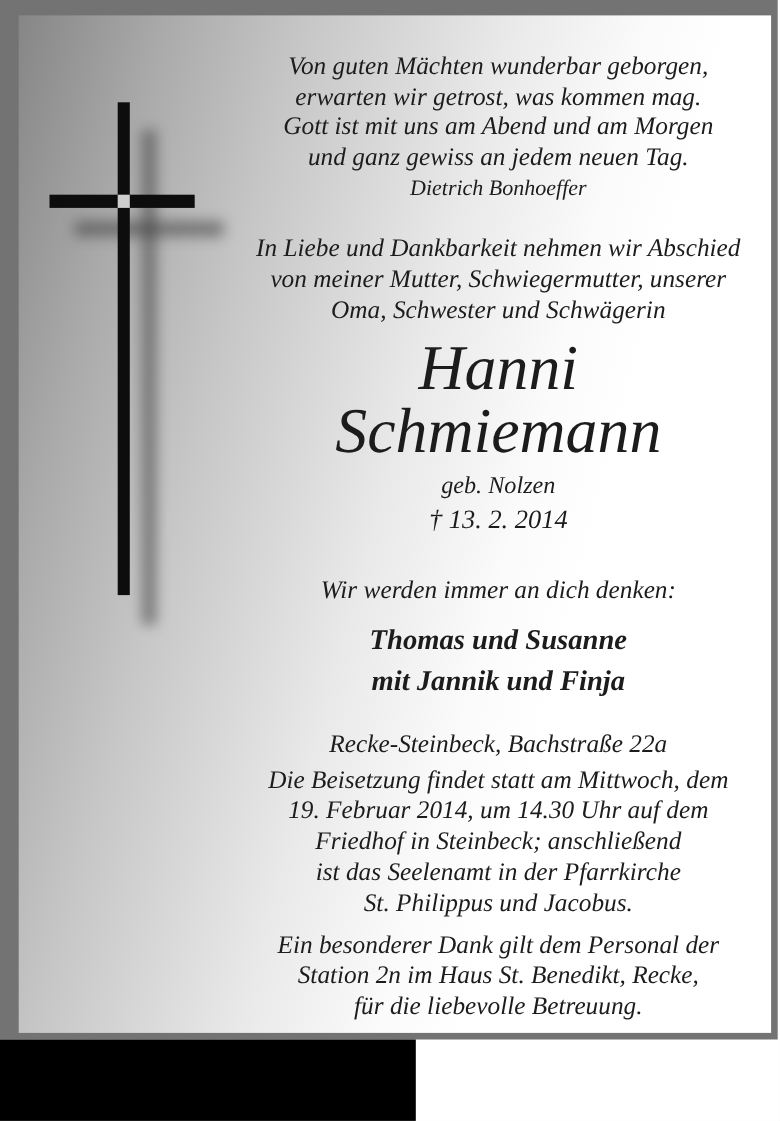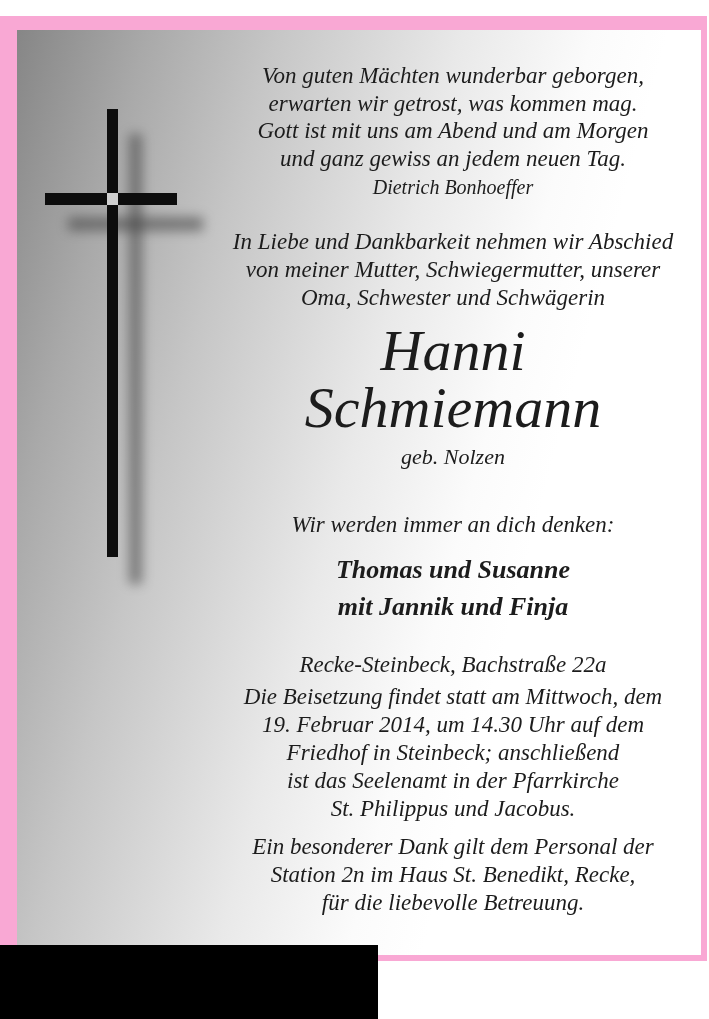--- a/index.html
+++ b/index.html
@@ -5,23 +5,23 @@
   * { margin: 0; padding: 0; box-sizing: border-box; }
   html, body {
     width: 709px; height: 1019px;
     background: #ffffff;
     overflow: hidden;
     font-family: "Liberation Serif", "DejaVu Serif", serif;
   }
   
   .card {
     position: absolute;
-    left: 0; top: 16px;
+    left: 0; top: 0;
     width: 707px; height: 945px;
-    background: #f9a8d4;
+    background: #737373;
   }
   .card-inner {
     position: absolute;
     left: 17px; top: 14px; right: 6px; bottom: 6px;
     background: linear-gradient(105deg,
       #868686 0%, #a9a9a9 14%, #c6c6c6 28%,
       #e9e9e9 48%, #fbfbfb 62%, #ffffff 70%);
     overflow: hidden;
   }
   
@@ -94,20 +94,21 @@
         <div>von meiner Mutter, Schwiegermutter, unserer</div>
         <div>Oma, Schwester und Schwägerin</div>
       </div>
 
       <div class="name">
         <div>Hanni</div>
         <div>Schmiemann</div>
       </div>
       <div class="maiden">geb. Nolzen</div>
       <div class="dates">
+        <span>† 13. 2. 2014</span>
       </div>
 
       <div class="remembrance">Wir werden immer an dich denken:</div>
 
       <div class="mourners">
         <div>Thomas und Susanne</div>
         <div>mit Jannik und Finja</div>
       </div>
 
       <div class="address">Recke-Steinbeck, Bachstraße 22a</div>

